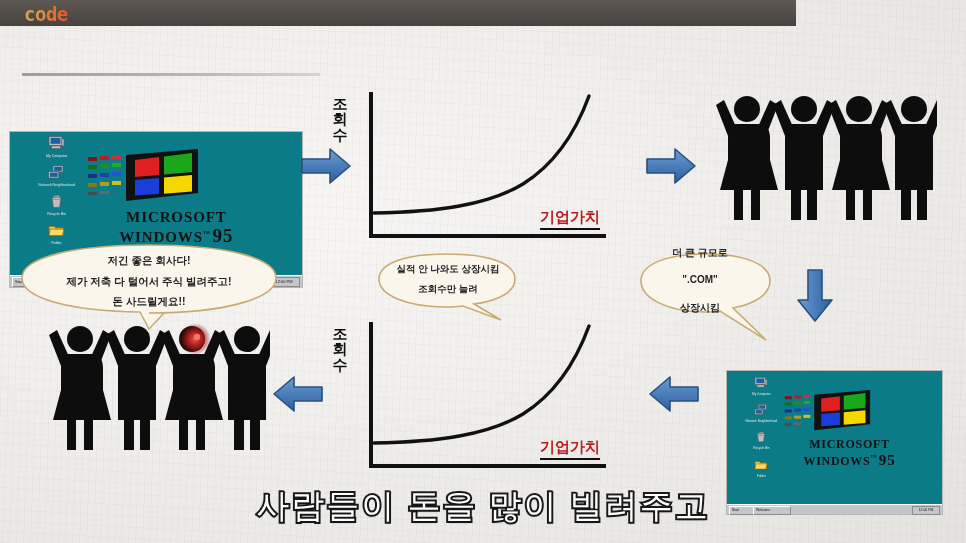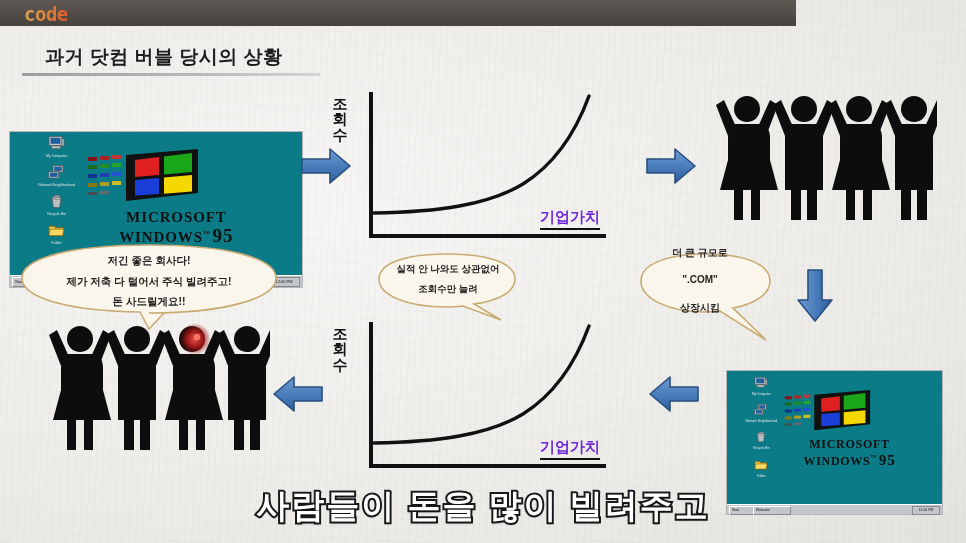--- a/index.html
+++ b/index.html
@@ -56,56 +56,55 @@
   .w95-logo{position:absolute;left:26%;top:12%;width:62%;}
   .flagwrap{position:relative;width:100%;}
   .flag{position:relative;margin:0 auto;}
   .pane{position:absolute;}
   .msword{font-family:"Liberation Serif","DejaVu Serif",serif;font-weight:bold;color:#111;letter-spacing:0.06em;text-align:center;}
 
   
   .chart{position:absolute;z-index:12;}
   .chart svg{display:block;overflow:visible;}
   .ylab{position:absolute;font-weight:bold;color:#111;line-height:1.02;text-align:center;}
-  .xlab{position:absolute;font-weight:bold;color:#6d28d9;border-bottom:2px solid #111;padding-bottom:1px;}
+  .xlab{position:absolute;font-weight:bold;color:#b91c1c;border-bottom:2px solid #111;padding-bottom:1px;}
 
   
   .arrow{position:absolute;z-index:14;}
 
   
   .people{position:absolute;z-index:11;}
 
   
   .bub{position:absolute;z-index:18;}
   .bub .txt{
     position:absolute;inset:0;display:flex;flex-direction:column;
     align-items:center;justify-content:center;text-align:center;
     color:#232323;font-weight:bold;
   }
   .bub .txt span{display:block;}
 
   
   #caption{
     position:absolute;left:0;top:484px;width:966px;text-align:center;z-index:25;
-    font-size:33px;font-weight:bold;color:#ffffff;letter-spacing:2px;
+    font-size:33px;font-weight:normal;color:#ffffff;letter-spacing:2px;
     -webkit-text-stroke:4px #1a1a1a;
     paint-order:stroke fill;
     text-shadow:0 2px 2px rgba(0,0,0,.25);
   }
 </style>
 </head>
 <body>
 
 <div id="slide">
 
   <div id="topbar">
     <div id="logo">code</div>
   </div>
 
-  <div id="title">과거 닷컴 버블 당시의 상황</div>
   <div id="title-rule"></div>
 
   <div class="win95" id="w95-top" style="left:10px;top:88px;width:292px;height:155px;">
     <div class="desk" style="bottom:11px;">
       <div class="w95-icons">
 
         <div class="w95-ic">
           <span class="gl">
             <svg width="17" height="15" viewBox="0 0 17 15">
               <rect x="1" y="0.5" width="13" height="9" fill="#c0c4c8" stroke="#555" stroke-width="0.7"></rect>
@@ -453,21 +452,21 @@
     </div>
   </div>
 
   <div class="bub" style="left:375px;top:252px;width:152px;height:78px;">
     <svg width="152" height="78" viewBox="0 0 152 78">
       <path d="M72 2 C 113 2, 140 11, 140 27 C 140 40, 123 49, 99 52
                L 126 68 L 88 54
                C 82 54.6, 77 55, 72 55 C 31 55, 4 43, 4 27 C 4 11, 31 2, 72 2 Z" fill="#fbf6ec" stroke="#c9ab72" stroke-width="1.6"></path>
     </svg>
     <div class="txt" style="padding:2px 14px 26px 8px;font-size:9.5px;line-height:2.1;">
-      <span>실적 안 나와도 상관없어</span>
+      <span>실적 안 나와도 상장시킴</span>
       <span>조회수만 늘려</span>
     </div>
   </div>
 
   <div class="bub" style="left:636px;top:252px;width:148px;height:96px;">
     <svg width="148" height="96" viewBox="0 0 148 96">
       <path d="M70 2 C 108 2, 134 12, 134 29 C 134 42, 119 52, 97 56
                L 130 88 L 84 59
                C 79.5 59.6, 75 60, 70 60 C 31 60, 5 46, 5 29 C 5 12, 31 2, 70 2 Z" fill="#fbf6ec" stroke="#c9ab72" stroke-width="1.6"></path>
     </svg>

